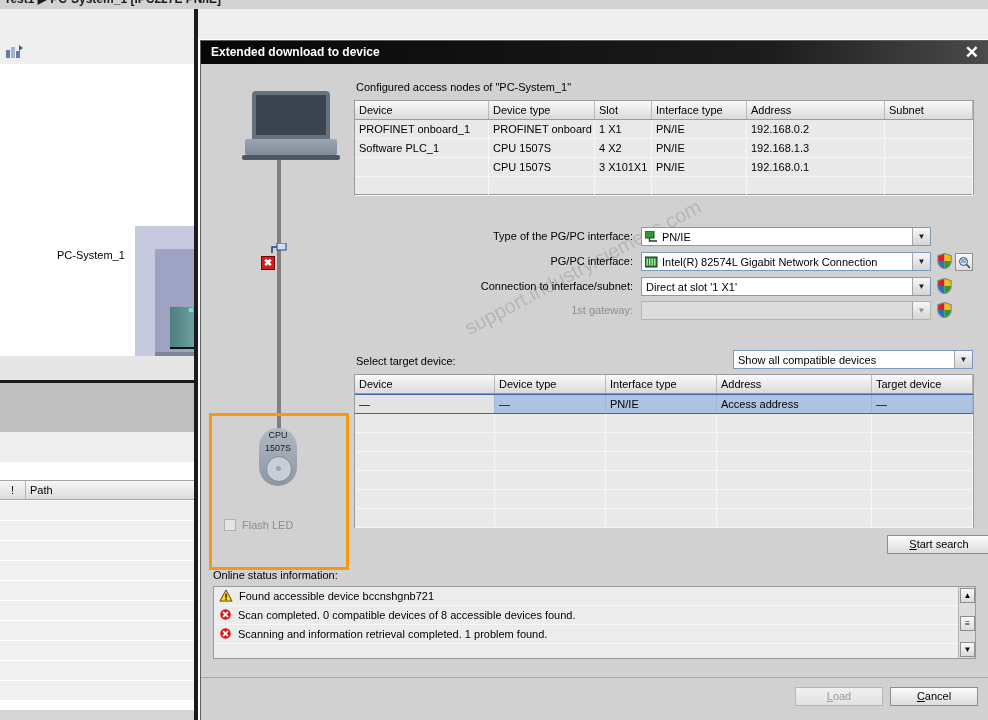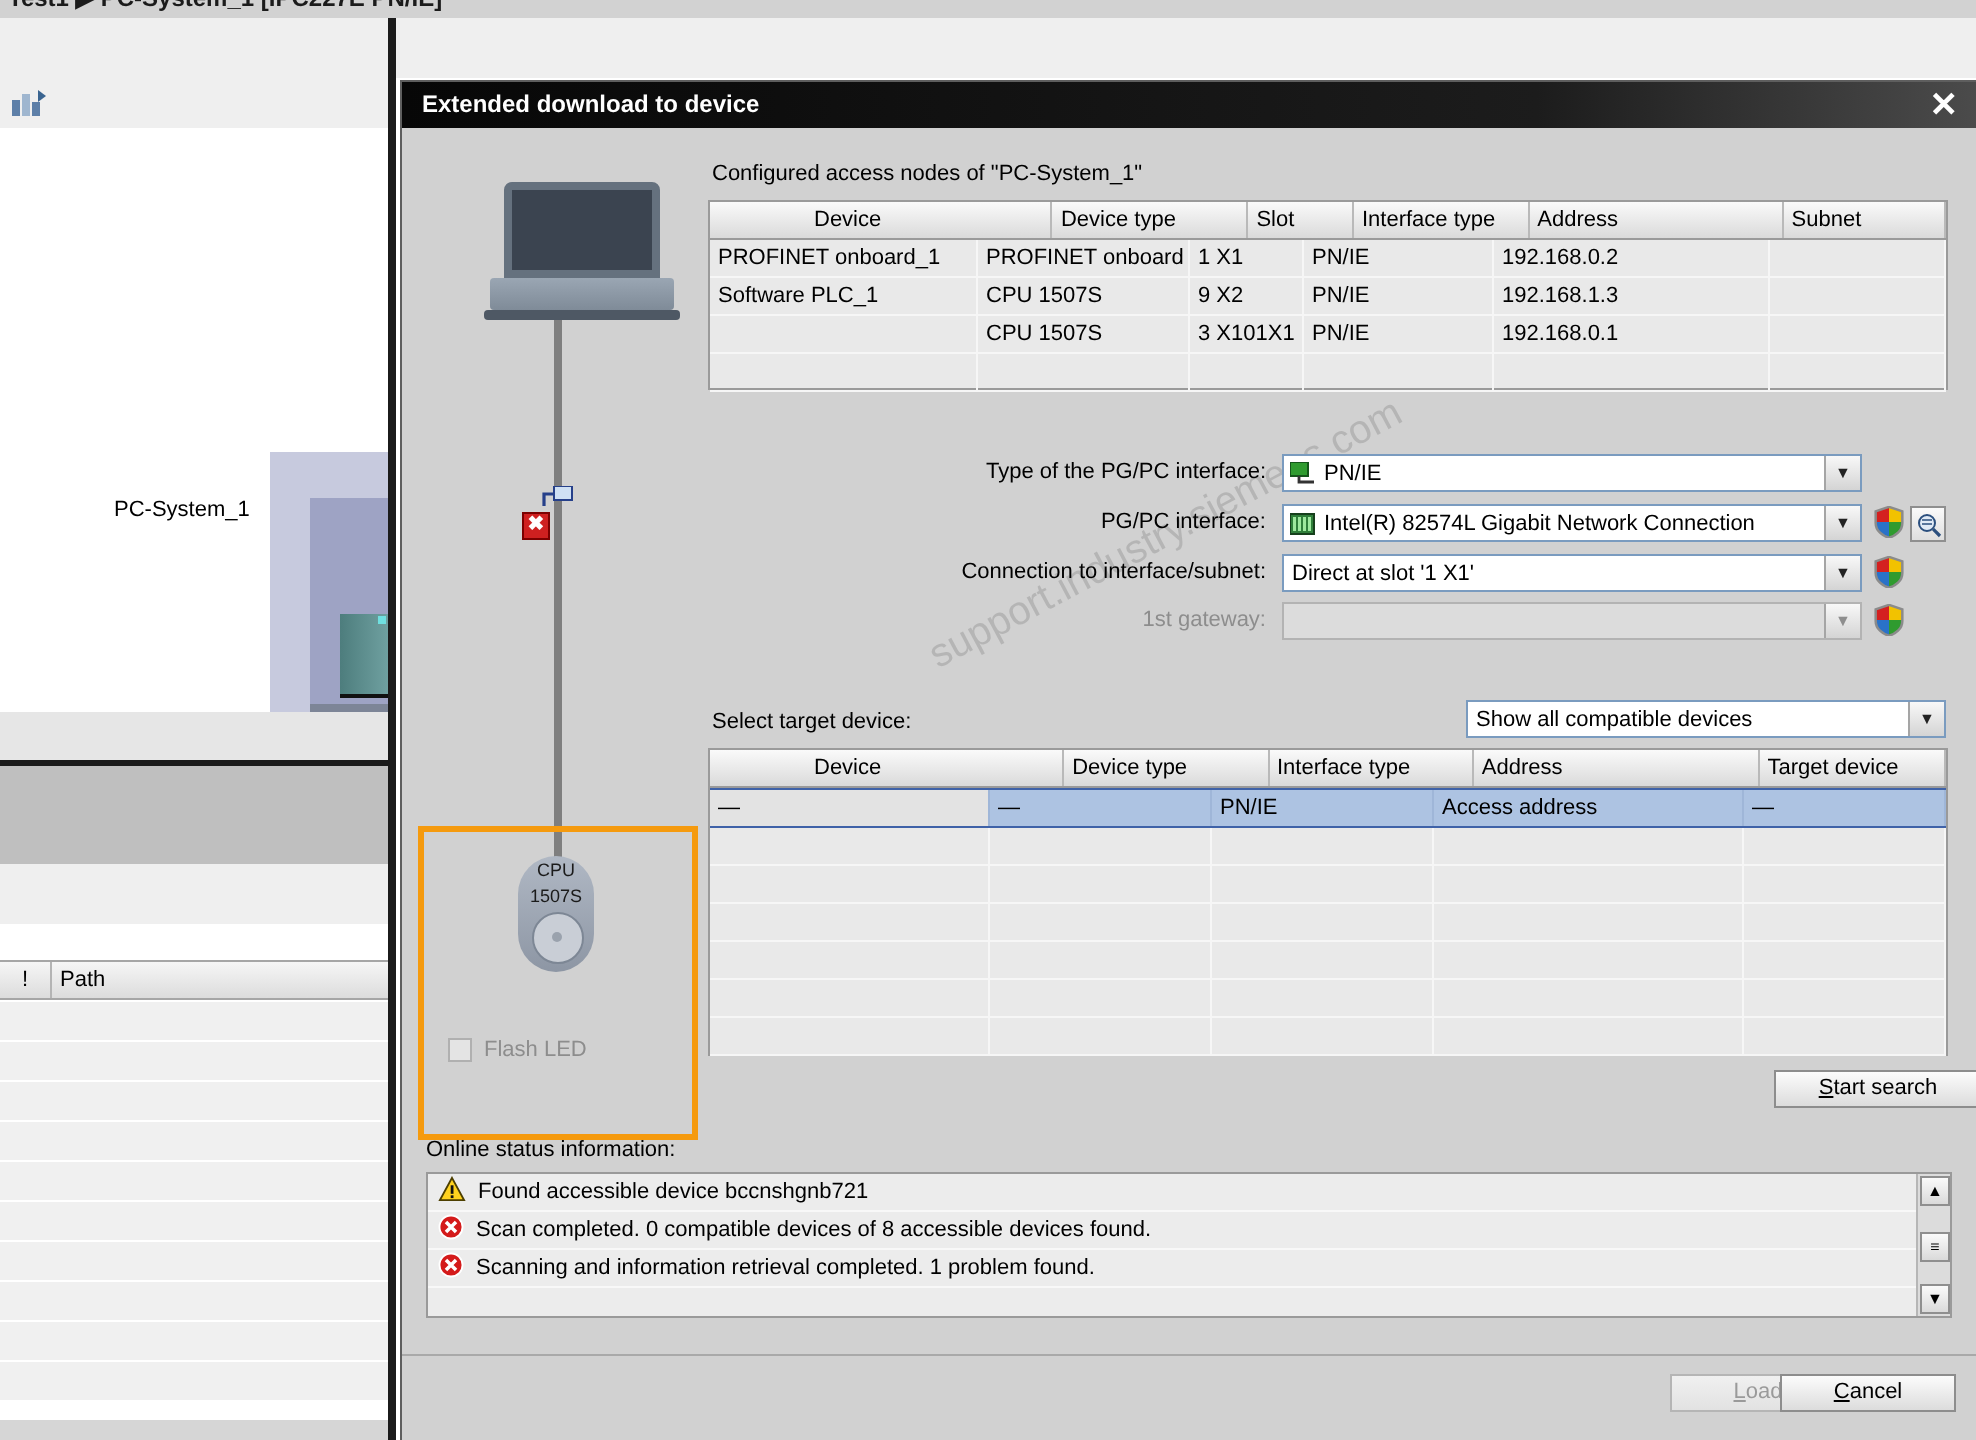--- a/index.html
+++ b/index.html
@@ -59,21 +59,21 @@
   .cpuBox{left:50px;top:352px;width:38px;height:58px;background:linear-gradient(#b0b8c4,#8d96a4);text-align:center;border-radius:19px;}
   .cpuBox span{display:block;font-size:9px;color:#1b1b1b;line-height:11px;margin-top:2px;}
   .cpuDial{position:absolute;left:7px;top:26px;width:24px;height:24px;border-radius:50%;background:#c9ced6;border:1px solid #7d8795;}
   .cpuDial i{position:absolute;left:9px;top:9px;width:5px;height:5px;border-radius:50%;background:#9aa2ad;display:block;}
   #flashled{left:15px;top:443px;display:flex;align-items:center;gap:6px;color:#8d8d8d;}
   .cbox{width:12px;height:12px;background:#e4e4e4;border:1px solid #b0b0b0;box-sizing:border-box;}
   .cboxE{width:12px;height:12px;background:#fff;border:1px solid #8a8a8a;box-sizing:border-box;}
 
   
   .tbl{position:absolute;border:1px solid #9a9a9a;box-sizing:border-box;background:#e9e9e9;}
-  .thead{display:flex;height:18px;background:linear-gradient(#fafafa,#dadada);border-bottom:1px solid #9a9a9a;padding-left:48px;}
+  .thead{display:flex;height:18px;background:linear-gradient(#fafafa,#dadada);border-bottom:1px solid #9a9a9a;}
   .thead div{line-height:18px;padding-left:4px;box-sizing:border-box;border-right:1px solid #b9b9b9;overflow:hidden;white-space:nowrap;}
   .trow{display:flex;height:18px;border-bottom:1px solid #f6f6f6;}
   .trow div{line-height:18px;padding-left:4px;box-sizing:border-box;border-right:1px solid #f6f6f6;overflow:hidden;white-space:nowrap;}
   .trow.sel{border-top:1px solid #3f62a8;border-bottom:1px solid #3f62a8;}
   .trow.sel div{background:#adc3e2;border-right:1px solid #9fb6d8;}
   .trow.sel div:first-child{background:#e3e3e3;}
 
   .flabel{position:absolute;text-align:right;line-height:19px;}
   .combo{position:absolute;height:19px;background:#fff;border:1px solid #7a9bbf;box-sizing:border-box;display:flex;align-items:center;}
   .combo .cv{padding-left:4px;white-space:nowrap;overflow:hidden;}
@@ -214,21 +214,21 @@
           <div style="width: 134px;">PROFINET onboard_1</div>
           <div style="width: 106px;">PROFINET onboard</div>
           <div style="width: 57px;">1 X1</div>
           <div style="width: 95px;">PN/IE</div>
           <div style="width: 138px;">192.168.0.2</div>
           <div style="width: 88px;"></div>
         </div>
         <div class="trow">
           <div style="width: 134px;">Software PLC_1</div>
           <div style="width: 106px;">CPU 1507S</div>
-          <div style="width: 57px;">9 X2</div>
+          <div style="width: 57px;">4 X2</div>
           <div style="width: 95px;">PN/IE</div>
           <div style="width: 138px;">192.168.1.3</div>
           <div style="width: 88px;"></div>
         </div>
         <div class="trow">
           <div style="width: 134px;"></div>
           <div style="width: 106px;">CPU 1507S</div>
           <div style="width: 57px;">3 X101X1</div>
           <div style="width: 95px;">PN/IE</div>
           <div style="width: 138px;">192.168.0.1</div>
@@ -432,16 +432,16 @@
           <div class="srow"></div>
         </div>
       <div id="vscroll">
         <div class="sbtn" style="top:1px;">▲</div>
         <div class="sbtn" style="top:29px;">≡</div>
         <div class="sbtn" style="top:55px;">▼</div>
       </div>
     </div>
 
     <div id="footline"></div>
-    <div class="btn dis abs mn" style="left:594px;top:646px;width:88px;margin-left:40px;">Load</div>
+    <div class="btn dis abs mn" style="left:594px;top:646px;width:88px;">Load</div>
     <div class="btn abs mn" style="left:689px;top:646px;width:88px;">Cancel</div>
   </div>
 </div>
 
 </body></html>

